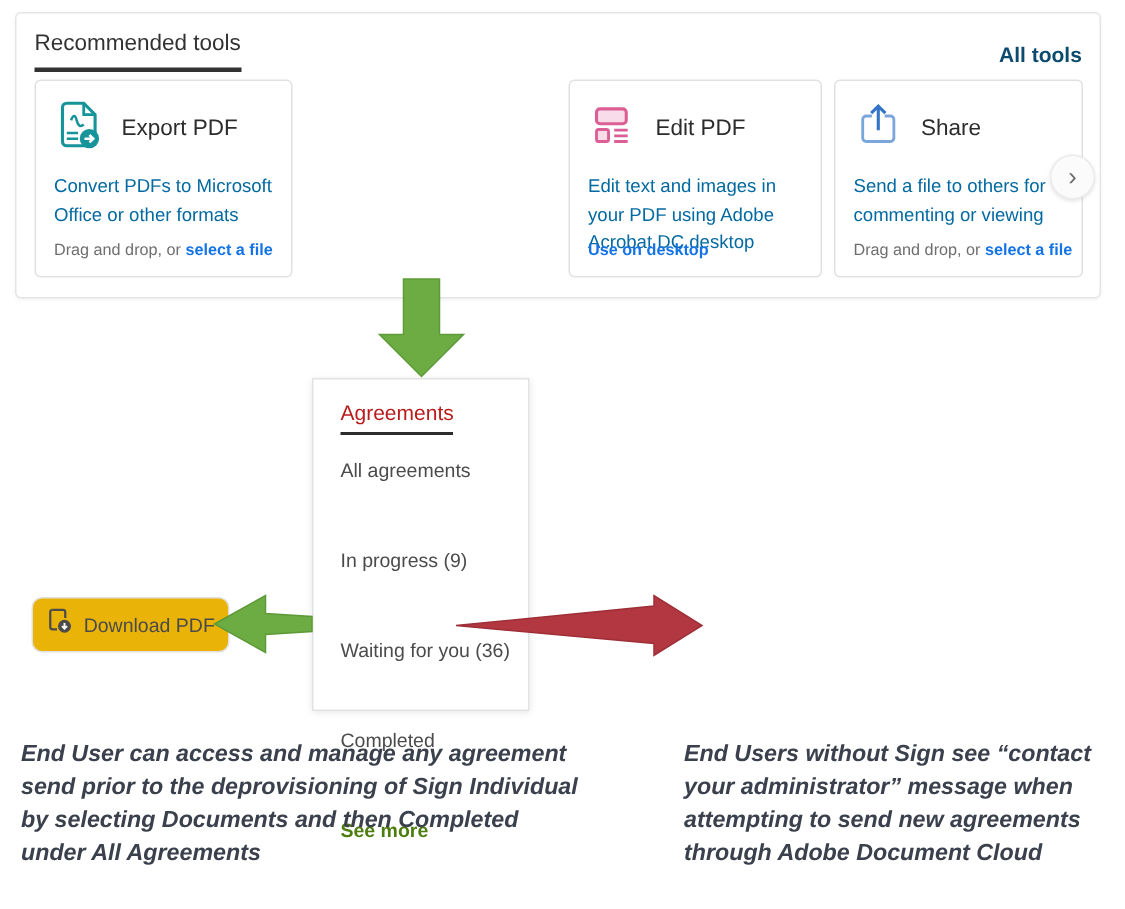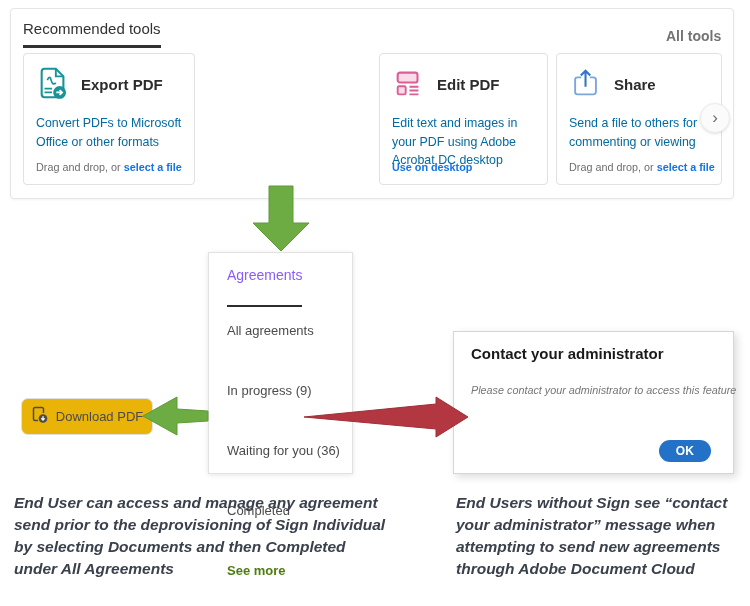--- a/index.html
+++ b/index.html
@@ -4,45 +4,45 @@
 <style>
   html,body{margin:0;padding:0;background:#ffffff;}
   body{font-family:"Liberation Sans", sans-serif; -webkit-font-smoothing:antialiased;}
   .canvas{position:relative;width:750px;height:606px;background:#ffffff;overflow:hidden;}
 
   
   .tools-panel{position:absolute;left:10px;top:8px;width:722px;height:189px;
     background:#fff;border:1px solid #e5e5e5;border-radius:4px;box-shadow:0 1px 3px rgba(0,0,0,.05);}
   .tools-title{position:absolute;left:12px;top:11px;font-size:15px;color:#323232;
     display:inline-block;border-bottom:3px solid #323232;padding-bottom:8px;}
-  .all-tools{position:absolute;left:655px;top:19px;font-size:14px;font-weight:700;color:#737373;cursor:pointer;}
+  .all-tools{position:absolute;left:655px;top:19px;font-size:14px;font-weight:700;color:#0c4a6e;cursor:pointer;}
 
   .tool-card{position:absolute;top:44px;height:132px;background:#fff;border:1px solid #e1e1e1;
     border-radius:4px;box-sizing:border-box;padding:11px 12px;}
   .tool-card.c1{left:12px;width:172px;}
   .tool-card.c2{left:189px;width:171px;border:3px solid #6CAC43;}
   .tool-card.c3{left:368px;width:169px;}
   .tool-card.c4{left:545px;width:166px;}
   .card-head{display:flex;align-items:center;gap:11px;}
-  .card-title{font-size:15px;font-weight:700;color:#2c2c2c;line-height:1.15;text-align:right;}
+  .card-title{font-size:15px;font-weight:400;color:#2c2c2c;line-height:1.15;text-align:right;}
   .card-desc{margin-top:9px;font-size:12.4px;color:#0369a1;line-height:1.5;}
   .card-footer{position:absolute;left:12px;bottom:11px;font-size:10.8px;color:#6e6e6e;white-space:nowrap;}
   .card-footer .flink{color:#1473E6;font-weight:700;cursor:pointer;}
   .c2 .card-footer{left:10px;bottom:10px;}
 
   .next-circle{position:absolute;left:700px;top:103px;width:28px;height:28px;border-radius:50%;
     background:#fbfbfb;border:1px solid #ececec;box-shadow:0 1px 3px rgba(0,0,0,.12);
     display:flex;align-items:center;justify-content:center;cursor:pointer;}
   .next-circle span{font-size:17px;color:#6e6e6e;line-height:1;margin-top:-2px;}
 
   
   .agreements{position:absolute;left:208px;top:252px;width:143px;height:220px;background:#fff;
     border:1px solid #e2e2e2;box-shadow:0 1px 5px rgba(0,0,0,.10);}
-  .agreements-title{display:inline-block;margin:14px 0 0 18px;font-size:14px;color:#8b5cf6;
-    border-bottom:2px solid #2c2c2c;padding-bottom:22px;}
+  .agreements-title{display:inline-block;margin:14px 0 0 18px;font-size:14px;color:#b91c1c;
+    border-bottom:2px solid #2c2c2c;padding-bottom:5px;}
   .agreement-list{margin:16px 0 0 18px;display:flex;flex-direction:column;gap:24px;}
   .agreement-item{font-size:13px;color:#4b4b4b;margin-bottom:21px;cursor:pointer;}
   .agreement-item.link{color:#4d7c0f;font-weight:700;}
 
   
   .download-btn{position:absolute;left:21px;top:398px;width:130px;height:35px;background:#eab308;
     border:1px solid #e0e0e0;border-radius:7px;display:flex;align-items:center;justify-content:center;
     gap:7px;cursor:pointer;}
   .download-btn .lbl{font-size:13px;color:#4b4b4b;}
 
@@ -141,25 +141,20 @@
       <svg width="18" height="18" viewBox="0 0 18 18">
         <path d="M4,1.5 h7 a1.5,1.5 0 0 1 1.5,1.5 v4" fill="none" stroke="#4b4b4b" stroke-width="1.5"></path>
         <path d="M4,1.5 a1.5,1.5 0 0 0 -1.5,1.5 v10 a1.5,1.5 0 0 0 1.5,1.5 h3" fill="none" stroke="#4b4b4b" stroke-width="1.5"></path>
         <circle cx="12" cy="12.5" r="4.3" fill="#4b4b4b"></circle>
         <path d="M12,10.3 v3.4 M10.3,12.4 l1.7,1.7 1.7,-1.7" fill="none" stroke="#ffffff" stroke-width="1.3"></path>
       </svg>
     </span>
     <span class="lbl">Download PDF</span>
   </div>
 
-  <div class="dialog">
-    <div class="dialog-title">Contact your administrator</div>
-    <div class="dialog-msg">Please contact your administrator to access this feature</div>
-    <div class="ok-btn">OK</div>
-  </div>
 
   <div class="caption right">End Users without Sign see “contact your administrator” message when attempting to send new agreements through Adobe Document Cloud</div>
   <div class="caption left">End User can access and manage any agreement send prior to the deprovisioning of Sign Individual by selecting Documents and then Completed under All Agreements</div>
 
   <svg class="arrow-overlay" viewBox="0 0 750 606">
     <polygon points="269,186 293,186 293,223 309,223 281,251 253,223 269,223" stroke="#5E9A38" stroke-width="1" fill="#6CAC43"></polygon>
     <polygon points="143,416 177,397 177,409 208,411 208,421 177,423 177,435" stroke="#5E9A38" stroke-width="1" fill="#6CAC43"></polygon>
     <polygon points="304,417 436,404 436,397 468,417 436,437 436,429" stroke="#9E2F38" stroke-width="1" fill="#B23740"></polygon>
   </svg>
 

